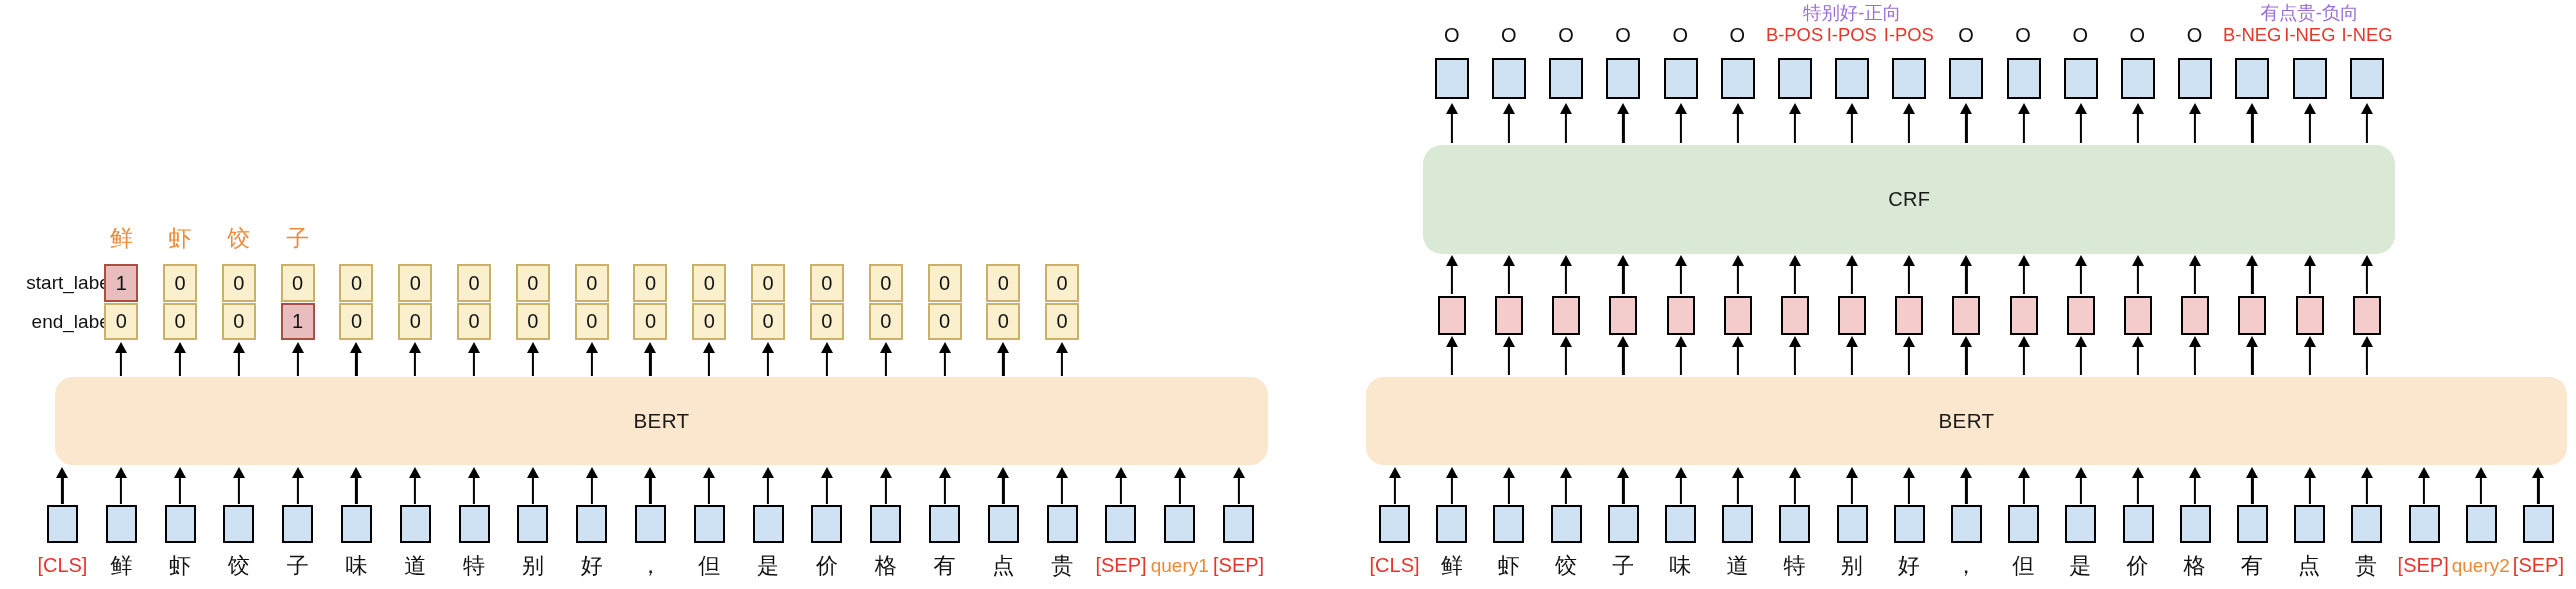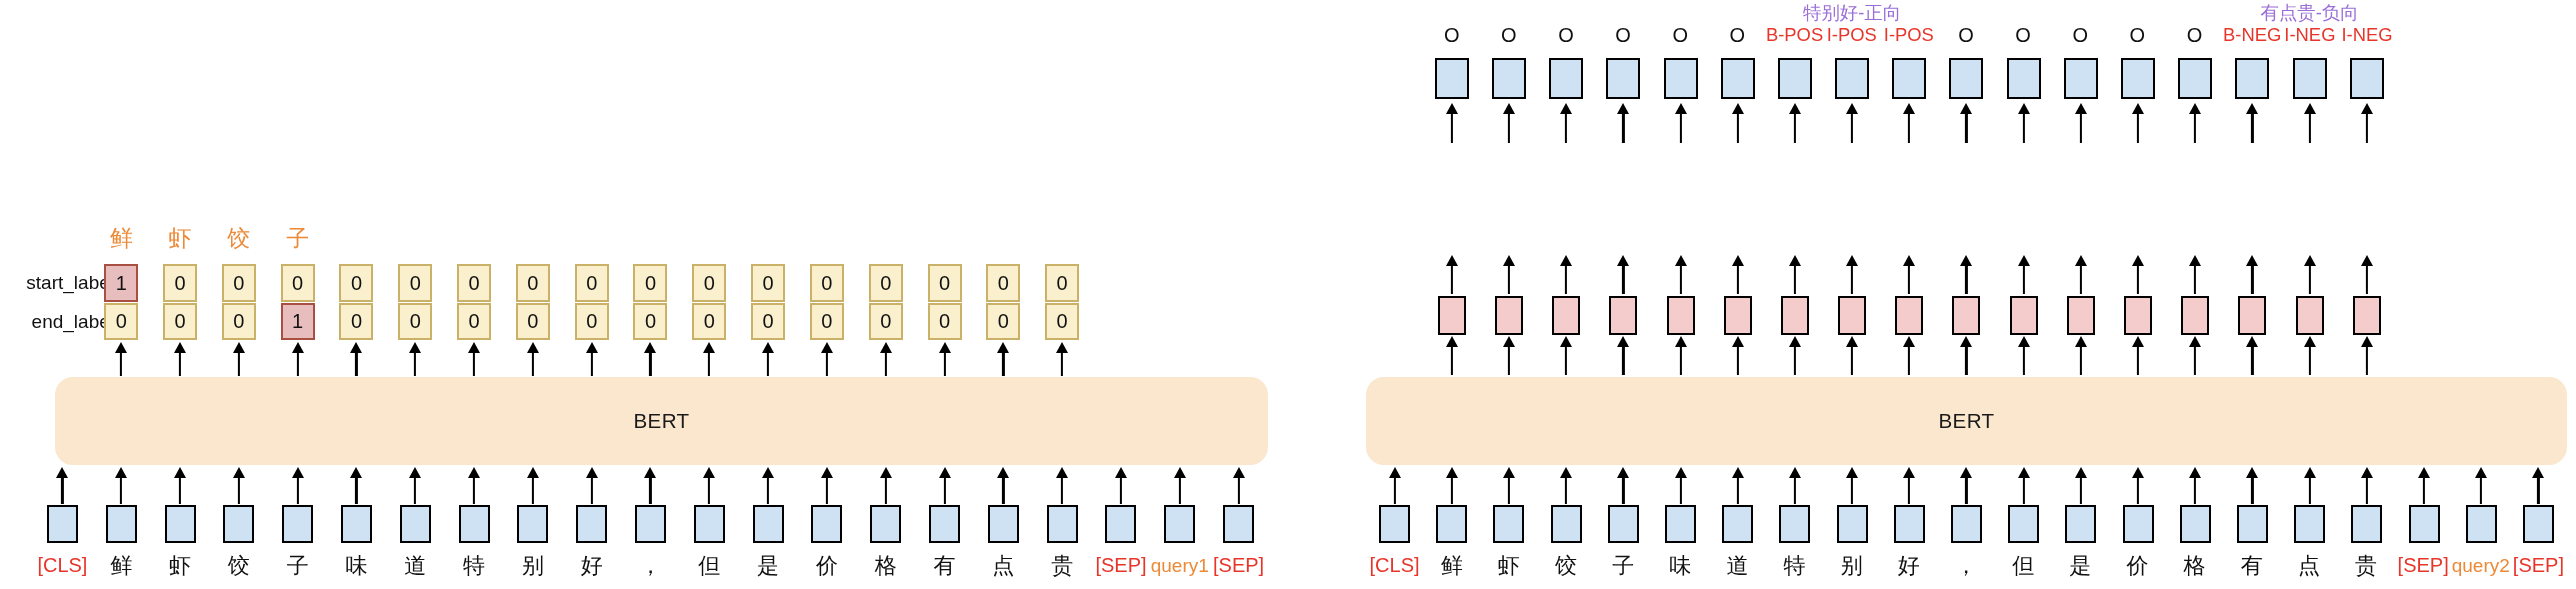--- a/index.html
+++ b/index.html
@@ -447,20 +447,23 @@
         <div class="cell" style="grid-column: 21;">
           <span class="tok tok-special">[SEP]</span>
         </div>
       </div>
     </section>
 
 
   <section id="right-panel" class="panel">
     <div class="purple-annot" id="pos-annot">特别好-正向</div>
     <div class="purple-annot" id="neg-annot">有点贵-负向</div>
+    <div class="crf">
+      <span>CRF</span>
+    </div>
     <div class="bert">
       <span>BERT</span>
     </div>
   <div class="band" style="top: 23.6px; height: 23.6px;">
         <div class="cell" style="grid-column: 2;">
           <span class="tag tag-o">O</span>
         </div>
         <div class="cell" style="grid-column: 3;">
           <span class="tag tag-o">O</span>
         </div>

